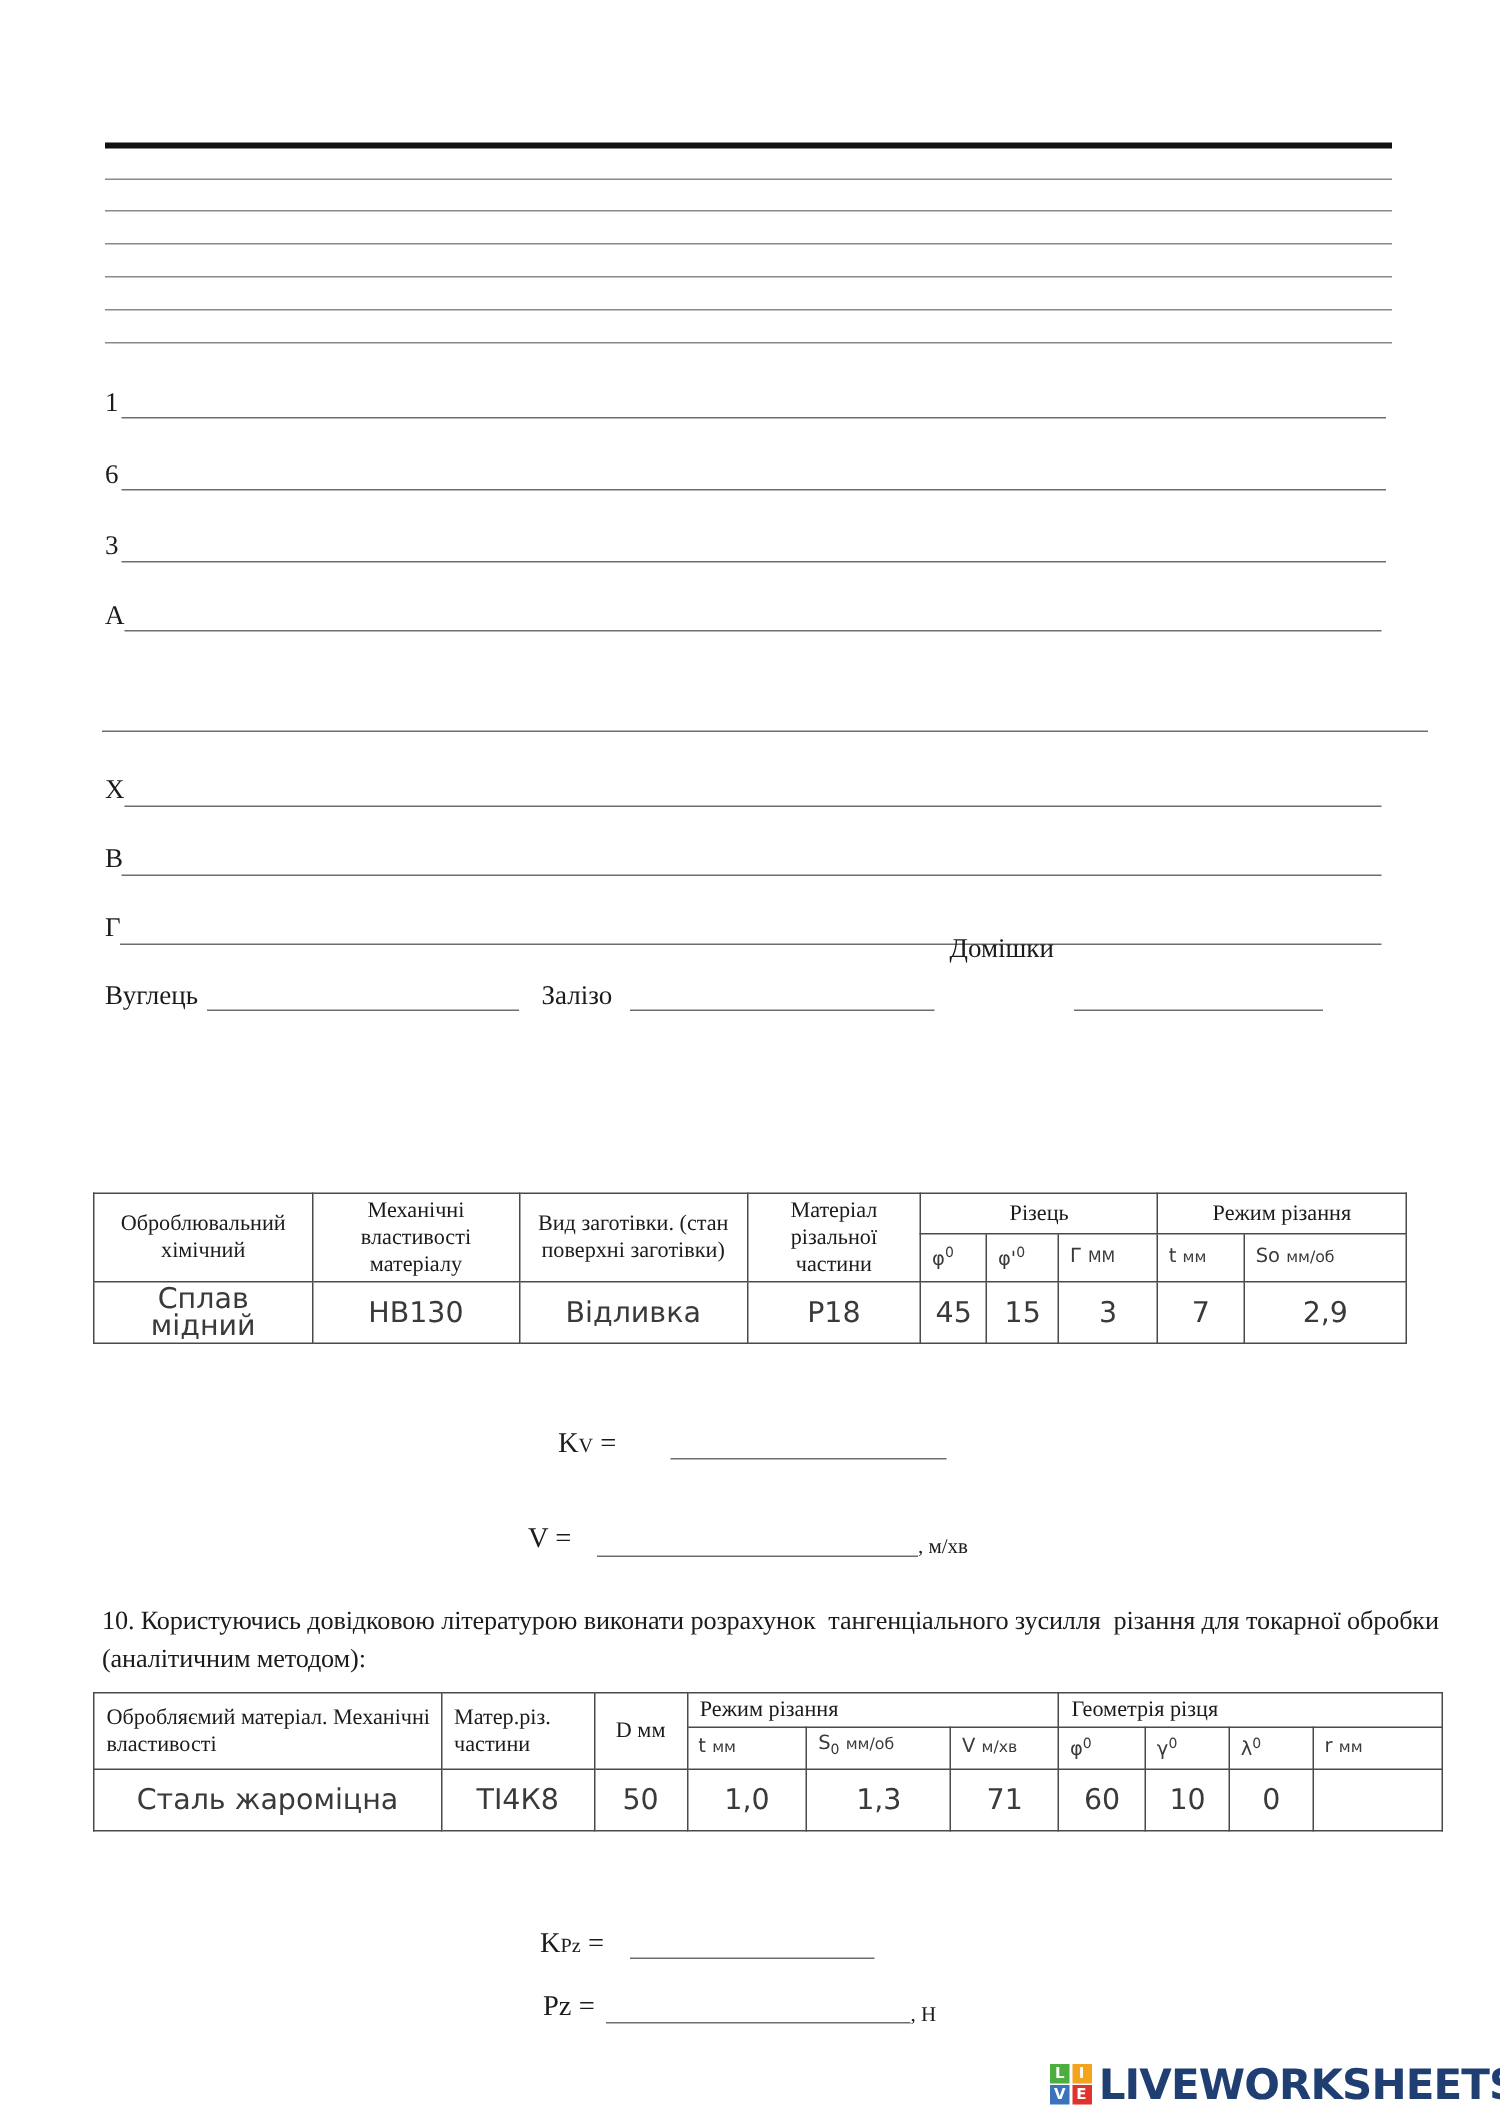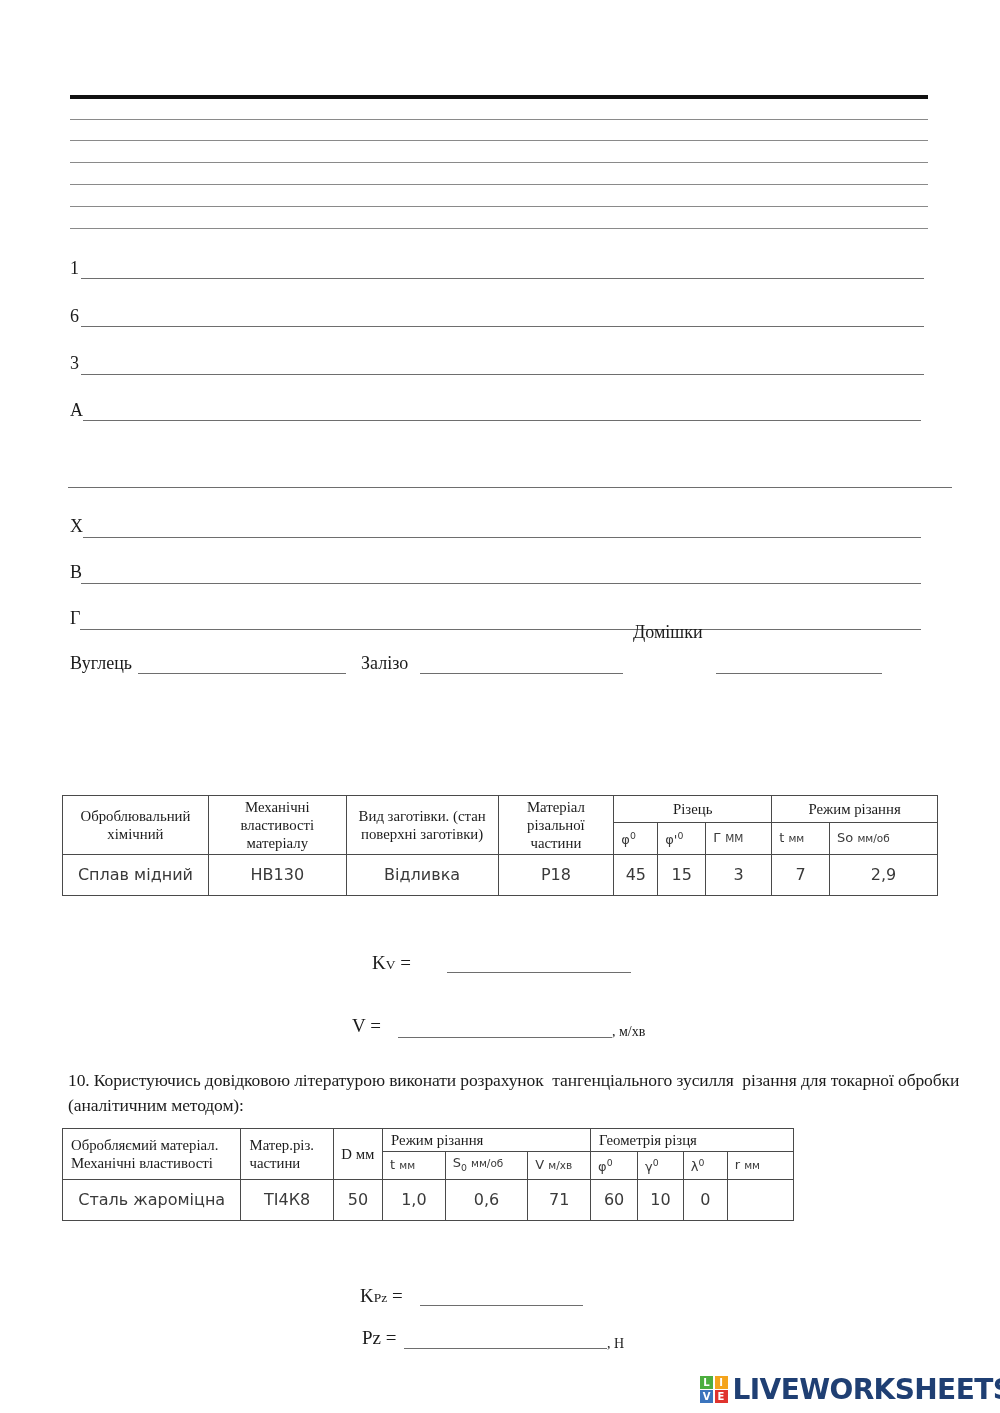--- a/index.html
+++ b/index.html
@@ -74,21 +74,21 @@
   table.wt td.hdr {
     font-family: "Liberation Serif", "DejaVu Serif", serif;
     font-size: 14.8px;
   }
   table.wt td.hdr-left {
     text-align: left;
     padding-left: 8px;
   }
   table.wt td.val {
     font-family: "DejaVu Sans", "Liberation Sans", sans-serif;
-    font-size: 16px;
+    font-size: 19px;
     color: #3a3a3a;
     height: 36px;
   }
   table.wt td.sub {
     font-family: "DejaVu Sans", "Liberation Sans", sans-serif;
     font-size: 13px;
     color: #3a3a3a;
     text-align: left;
     padding-left: 7px;
     white-space: nowrap;
@@ -246,21 +246,21 @@
     <span data-name="formula-v-name">V</span>
     <span data-name="formula-v-equals">=</span>
   </div>
   <div class="uline dark" data-name="formula-v-input" style="left:398px; top:1037px; width:214px;"></div>
   <div class="formula" data-name="formula-v-unit" style="left:612px; top:1019px;">
     <span class="unit">, м/хв</span>
   </div>
 
   <div class="qtext" data-name="question-10-text" style="left:68px; top:1068px; width:892px;">10. Користуючись довідковою літературою виконати розрахунок  тангенціального зусилля  різання для токарної обробки (аналітичним методом):</div>
 
-  <table class="wt" data-name="cutting-force-table" style="left:62px; top:1128px; width:732px;">
+  <table class="wt" data-name="cutting-force-table" style="left:62px; top:1128px; width:900px;">
     <colgroup>
       <col style="width:232px">
         <col style="width:102px">
         <col style="width:62px">
       <col style="width:80px">
         <col style="width:96px">
         <col style="width:72px">
       <col style="width:58px">
         <col style="width:56px">
         <col style="width:56px">
@@ -281,21 +281,21 @@
         <td class="sub" data-name="table2-subheader-phi">φ<sup class="deg">0</sup></td>
         <td class="sub" data-name="table2-subheader-gamma">γ<sup class="deg">0</sup></td>
         <td class="sub" data-name="table2-subheader-lambda">λ<sup class="deg">0</sup></td>
         <td class="sub" data-name="table2-subheader-r">r <span class="sm">мм</span></td>
       </tr>
       <tr data-name="table-row">
         <td class="val" data-name="table2-cell-material">Сталь жароміцна</td>
         <td class="val" data-name="table2-cell-tool-material">ТІ4К8</td>
         <td class="val" data-name="table2-cell-diameter">50</td>
         <td class="val" data-name="table2-cell-t">1,0</td>
-        <td class="val" data-name="table2-cell-s0">0,6</td>
+        <td class="val" data-name="table2-cell-s0">1,3</td>
         <td class="val" data-name="table2-cell-v">71</td>
         <td class="val" data-name="table2-cell-phi">60</td>
         <td class="val" data-name="table2-cell-gamma">10</td>
         <td class="val" data-name="table2-cell-lambda">0</td>
         <td class="val" data-name="table2-cell-r"></td>
       </tr>
     </tbody>
   </table>
 
   <style>

